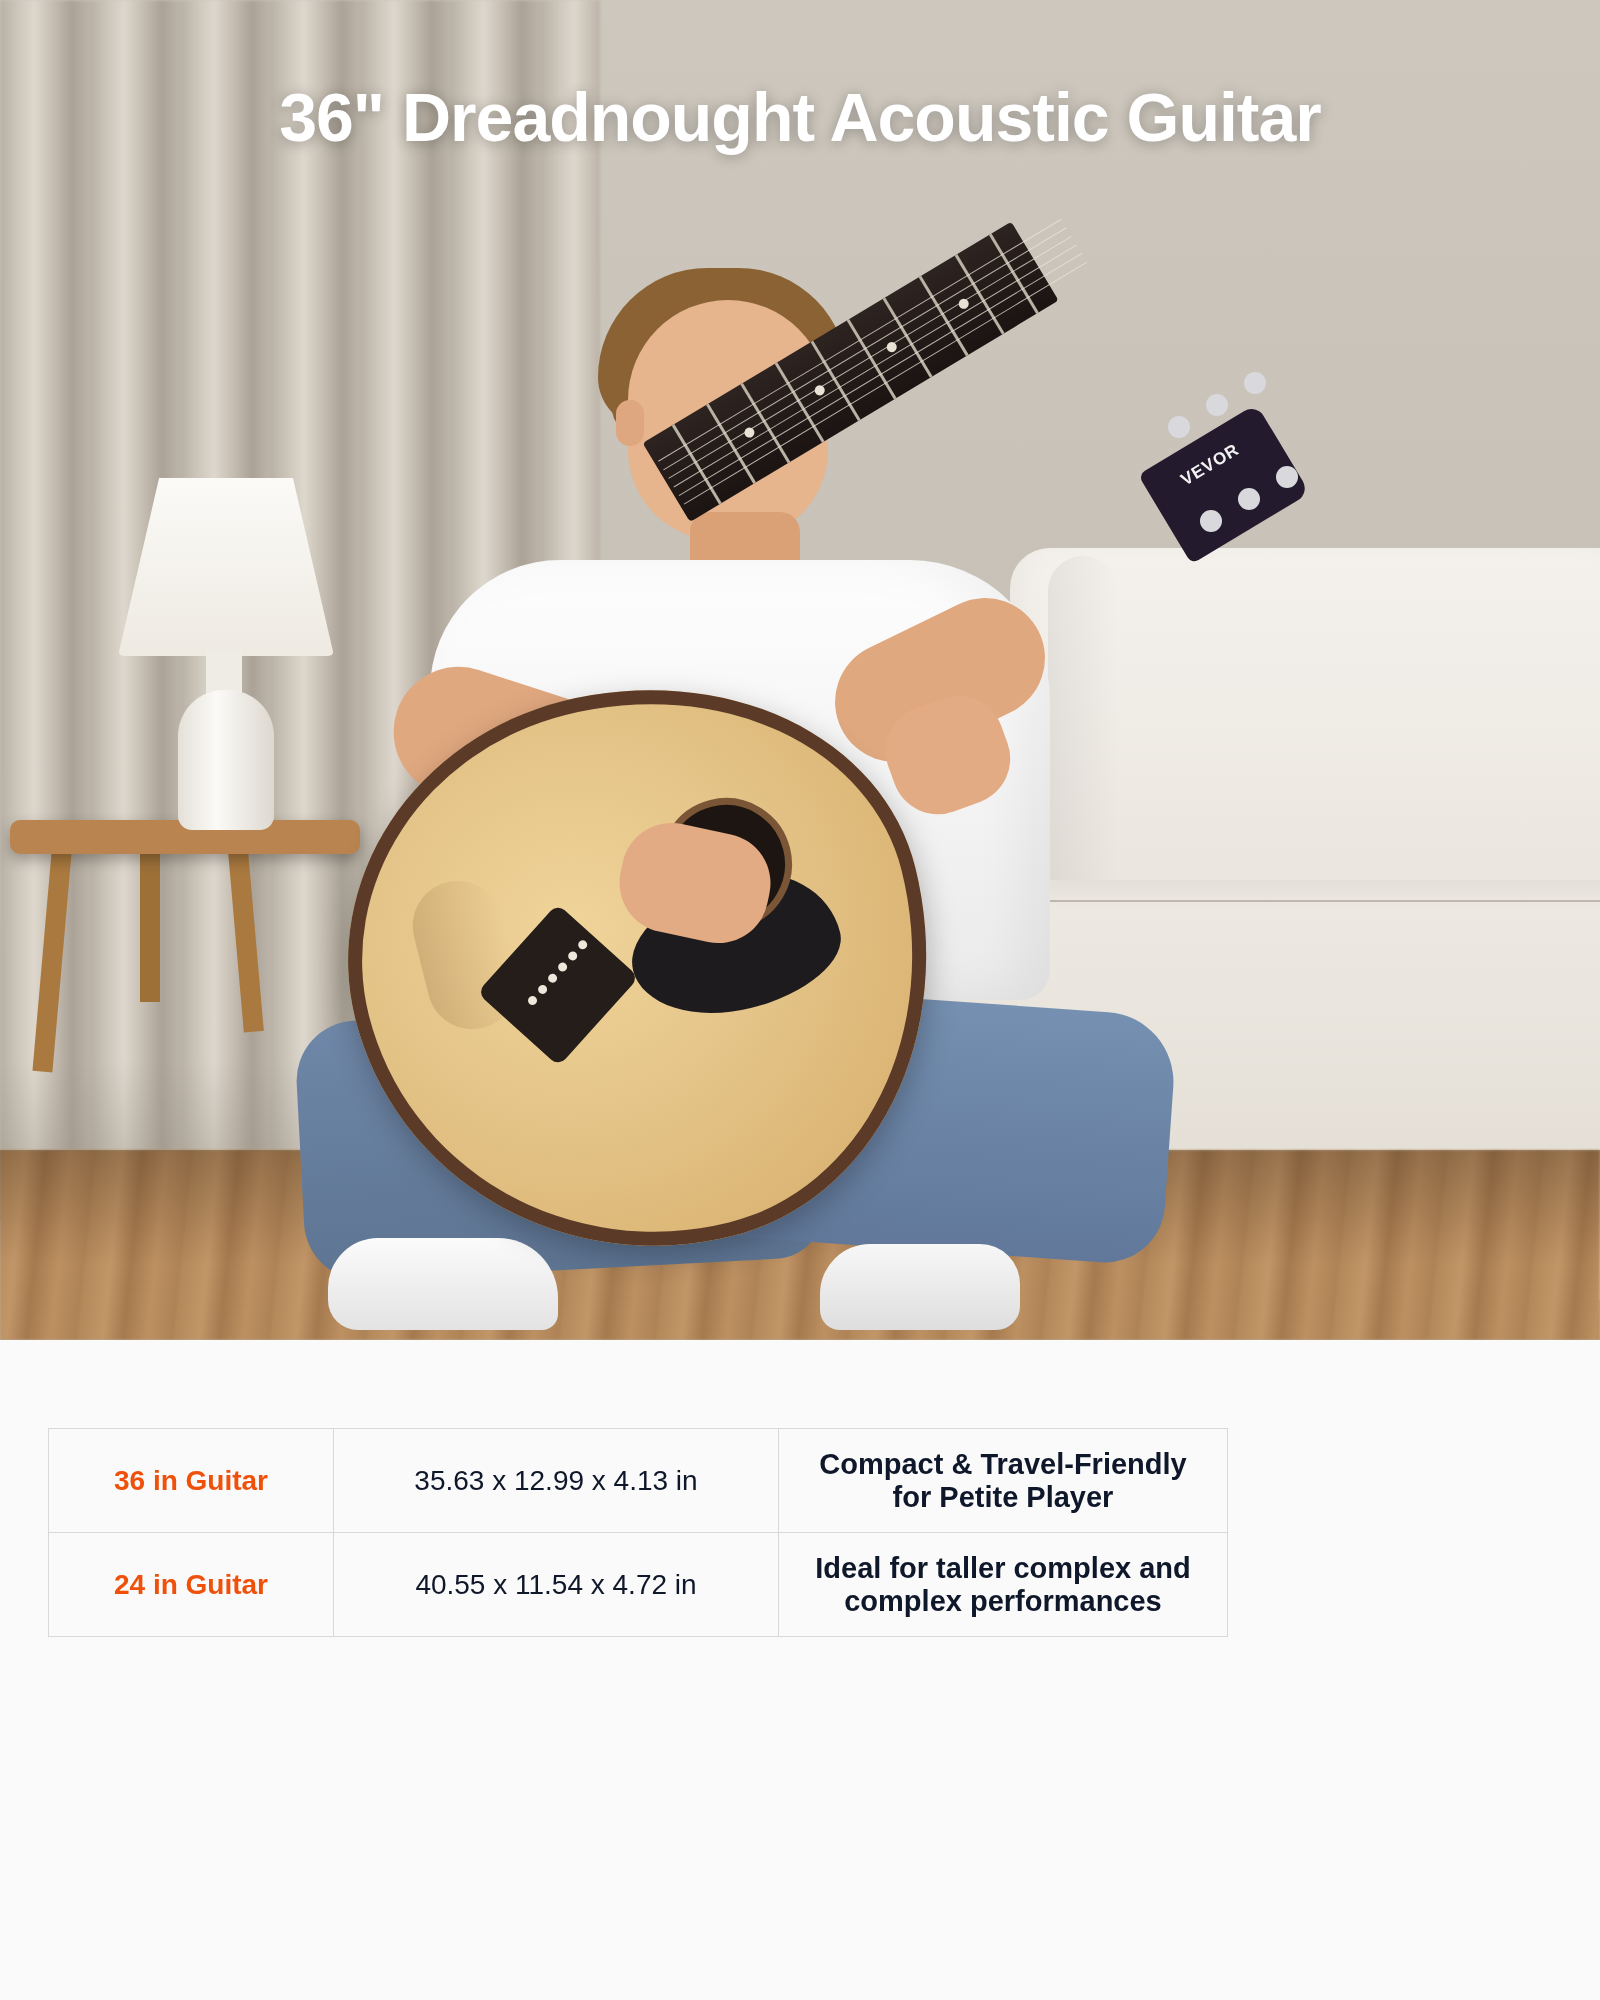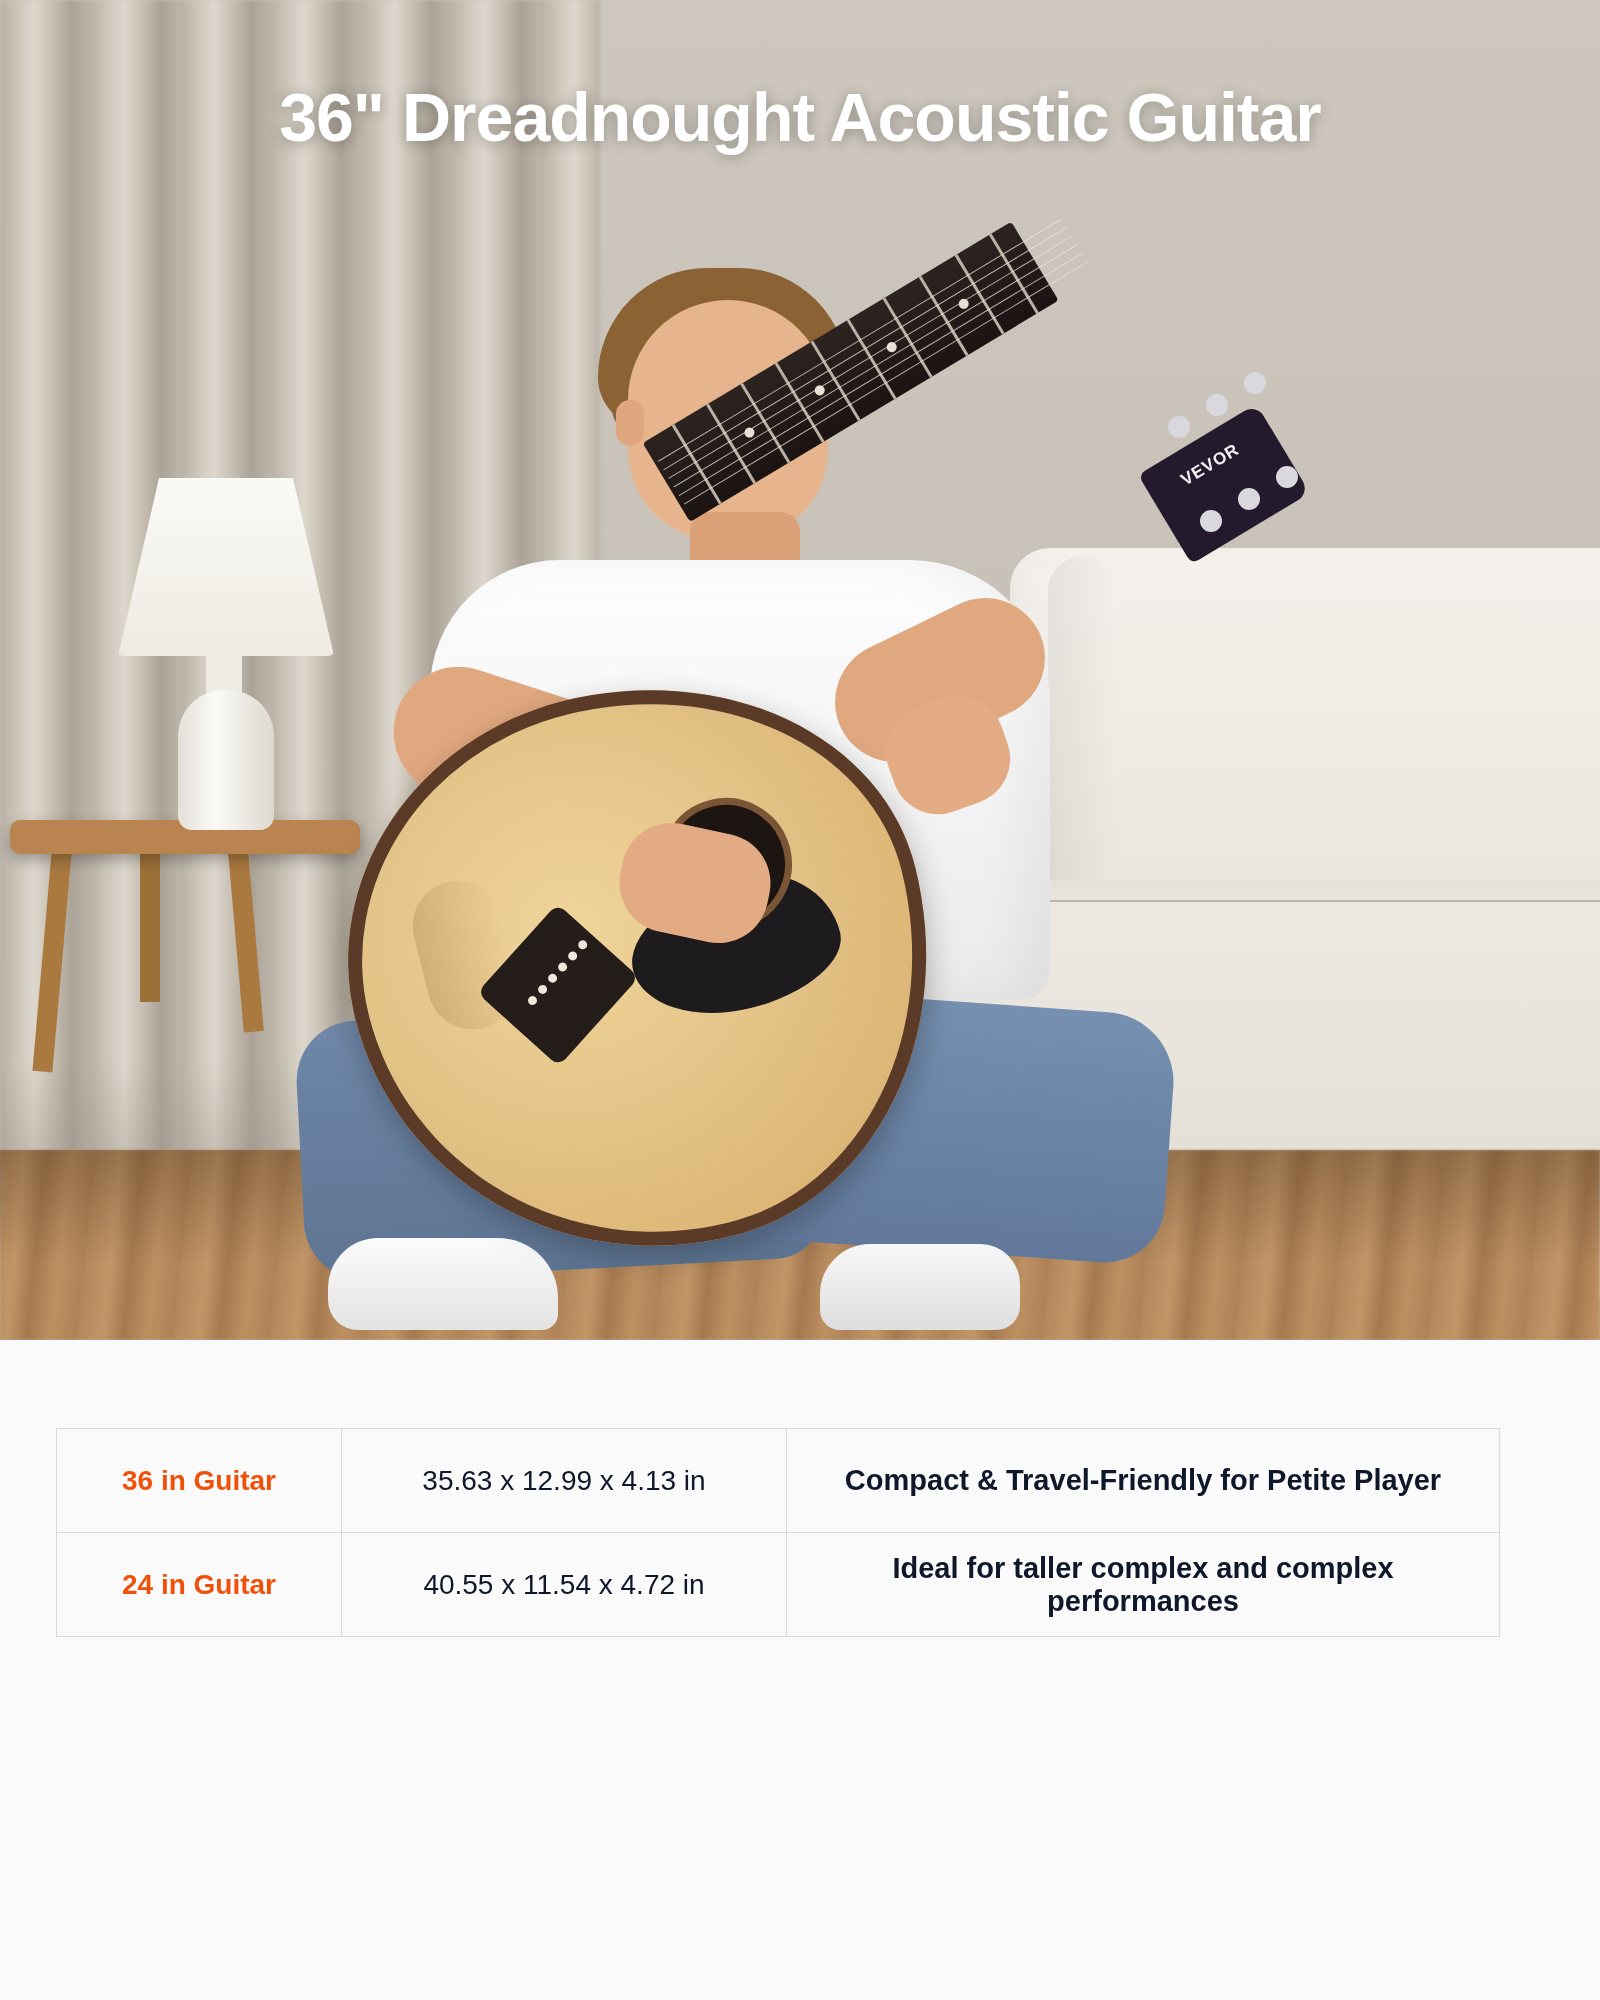--- a/index.html
+++ b/index.html
@@ -470,23 +470,23 @@
   .table-section {
     position: absolute;
     left: 0;
     top: 1340px;
     width: 1600px;
     height: 660px;
     background: #fafafa;
   }
   .spec-table {
     position: absolute;
-    left: 56px;
+    left: 48px;
     top: 88px;
-    width: 1444px;
+    width: 1180px;
     border-collapse: collapse;
     table-layout: fixed;
   }
   .spec-table td {
     border: 1px solid #d8d8d8;
     height: 103px;
     vertical-align: middle;
     padding: 0 22px;
     font-size: 29px;
     color: #0f172a;

